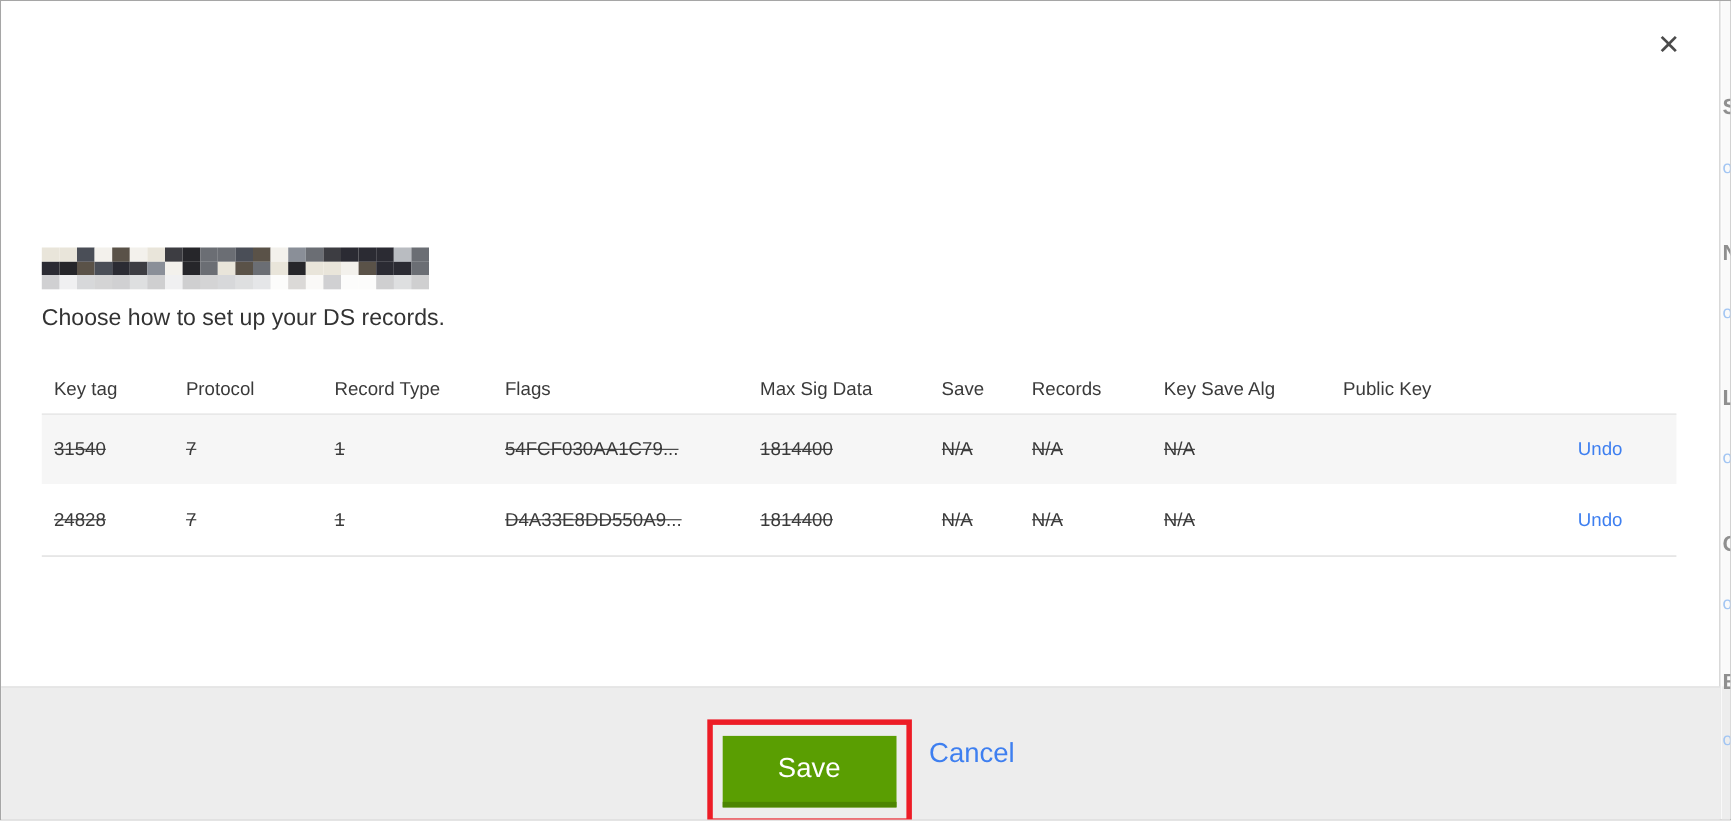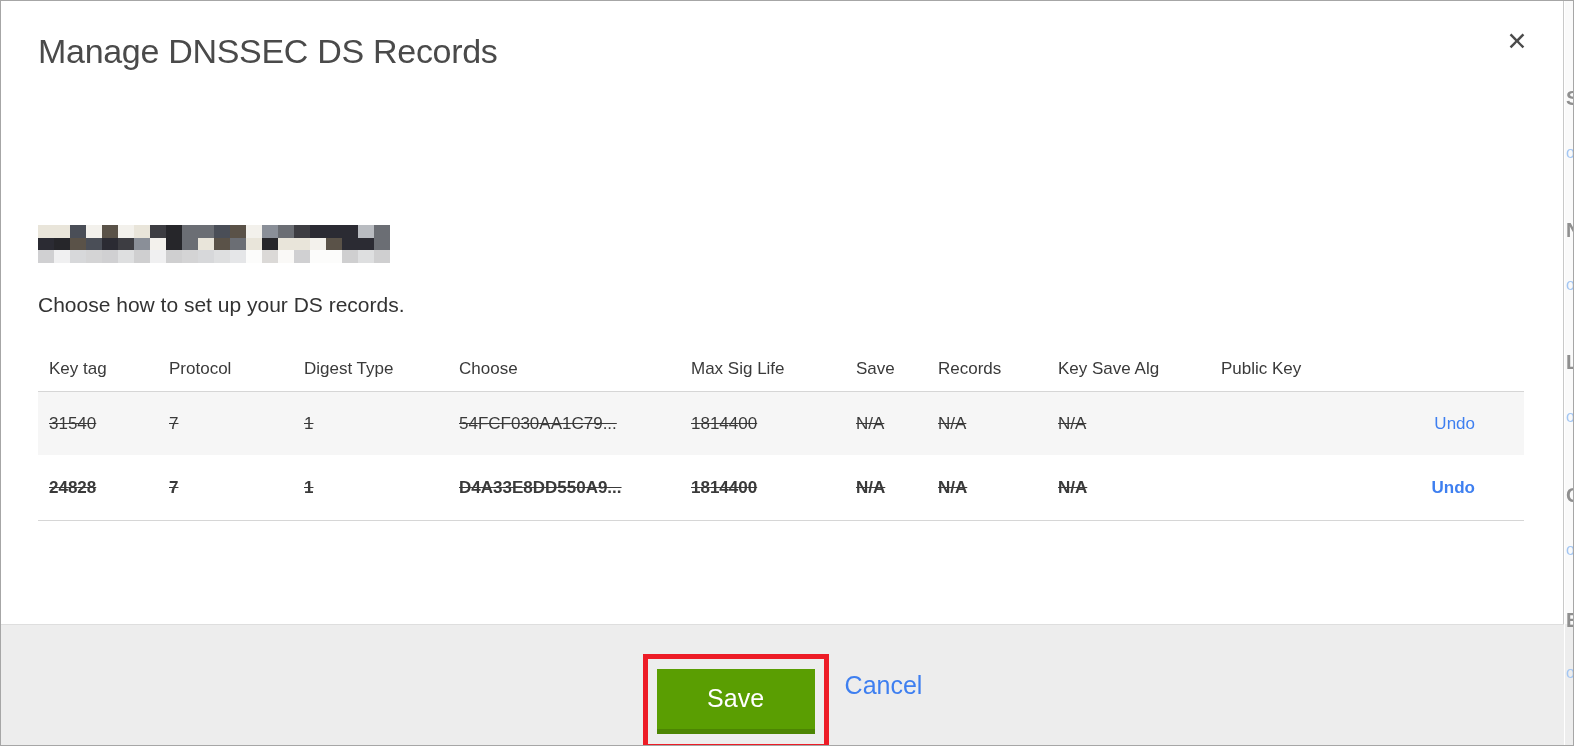--- a/index.html
+++ b/index.html
@@ -26,31 +26,31 @@
     color:#4a4a4a;letter-spacing:-0.3px;}
   .close-btn{position:absolute;left:1498px;top:22px;width:36px;height:36px;
     font-size:25px;font-weight:700;color:#4b4b4b;text-align:center;line-height:36px;
     cursor:pointer;}
 
   
   .domain-mosaic{position:absolute;left:37px;top:224px;width:352px;height:38px;
     display:grid;grid-template-columns:repeat(22,1fr);grid-template-rows:repeat(3,1fr);}
   .domain-mosaic .px{width:100%;height:100%;}
 
-  .subtitle{position:absolute;left:37px;top:292px;font-size:21px;color:#333;}
-
-  
-  .ds-table{position:absolute;left:37px;top:346px;width:1486px;font-size:17px;}
+  .subtitle{position:absolute;left:37px;top:276px;font-size:21px;color:#333;}
+
+  
+  .ds-table{position:absolute;left:37px;top:331px;width:1486px;font-size:17px;}
   .trow{display:grid;align-items:center;padding-left:11px;
     grid-template-columns:120px 135px 155px 232px 165px 82px 120px 163px 1fr 100px;}
   .thead{height:45px;border-bottom:1px solid var(--border-gray);color:#333;}
   .thead span{font-weight:400;}
   .tbody-row{height:63px;}
   .tbody-row.alt{background:var(--row-alt-bg);}
-  .tbody-row:last-of-type{border-bottom:1px solid var(--border-gray);height:66px;font-weight:bold;}
+  .tbody-row:last-of-type{border-bottom:1px solid var(--border-gray);height:66px;}
   .cell{color:var(--text-dark);white-space:nowrap;overflow:hidden;}
   .deleted .cell{text-decoration:line-through;}
   .undo-cell{text-align:right;padding-right:49px;}
   .undo-link{color:var(--link-blue);text-decoration:none;cursor:pointer;}
 
   .add-btn{position:absolute;left:37px;top:514px;width:214px;height:40px;
     background:#fff;border:2px solid var(--outline-green);color:var(--outline-green);
     font-size:19px;font-family:inherit;text-align:center;cursor:pointer;}
 
   
@@ -73,21 +73,20 @@
   .bg-strip .strip-footer{position:absolute;left:0;bottom:0;width:10px;height:121px;
     background:var(--footer-bg);}
 </style>
 </head>
 <body>
 
 <div class="frame">
 
   <div class="modal">
 
-    <h1 class="modal-title">Manage DNSSEC DS Records</h1>
 
     <div class="close-btn">✕</div>
 
     <div class="domain-mosaic">
         <div class="px" style="background: rgb(233, 229, 218);"></div>
         <div class="px" style="background: rgb(233, 229, 218);"></div>
         <div class="px" style="background: rgb(74, 78, 87);"></div>
         <div class="px" style="background: rgb(243, 241, 236);"></div>
         <div class="px" style="background: rgb(90, 82, 72);"></div>
         <div class="px" style="background: rgb(243, 241, 236);"></div>
@@ -152,23 +151,23 @@
         <div class="px" style="background: rgb(107, 110, 116); opacity: 0.22;"></div>
         <div class="px" style="background: rgb(38, 38, 42); opacity: 0.22;"></div>
       </div>
 
     <p class="subtitle">Choose how to set up your DS records.</p>
 
     <div class="ds-table">
       <div class="trow thead" id="thead-row">
           <span class="cell">Key tag</span>
           <span class="cell">Protocol</span>
-          <span class="cell">Digest Type</span>
-          <span class="cell">Choose</span>
-          <span class="cell">Max Sig Life</span>
+          <span class="cell">Record Type</span>
+          <span class="cell">Flags</span>
+          <span class="cell">Max Sig Data</span>
           <span class="cell">Save</span>
           <span class="cell">Records</span>
           <span class="cell">Key Save Alg</span>
           <span class="cell">Public Key</span>
           <span></span>
         </div>
       <div id="tbody">
           <div class="trow tbody-row alt deleted">
             <span class="cell">31540</span>
             <span class="cell">7</span>

